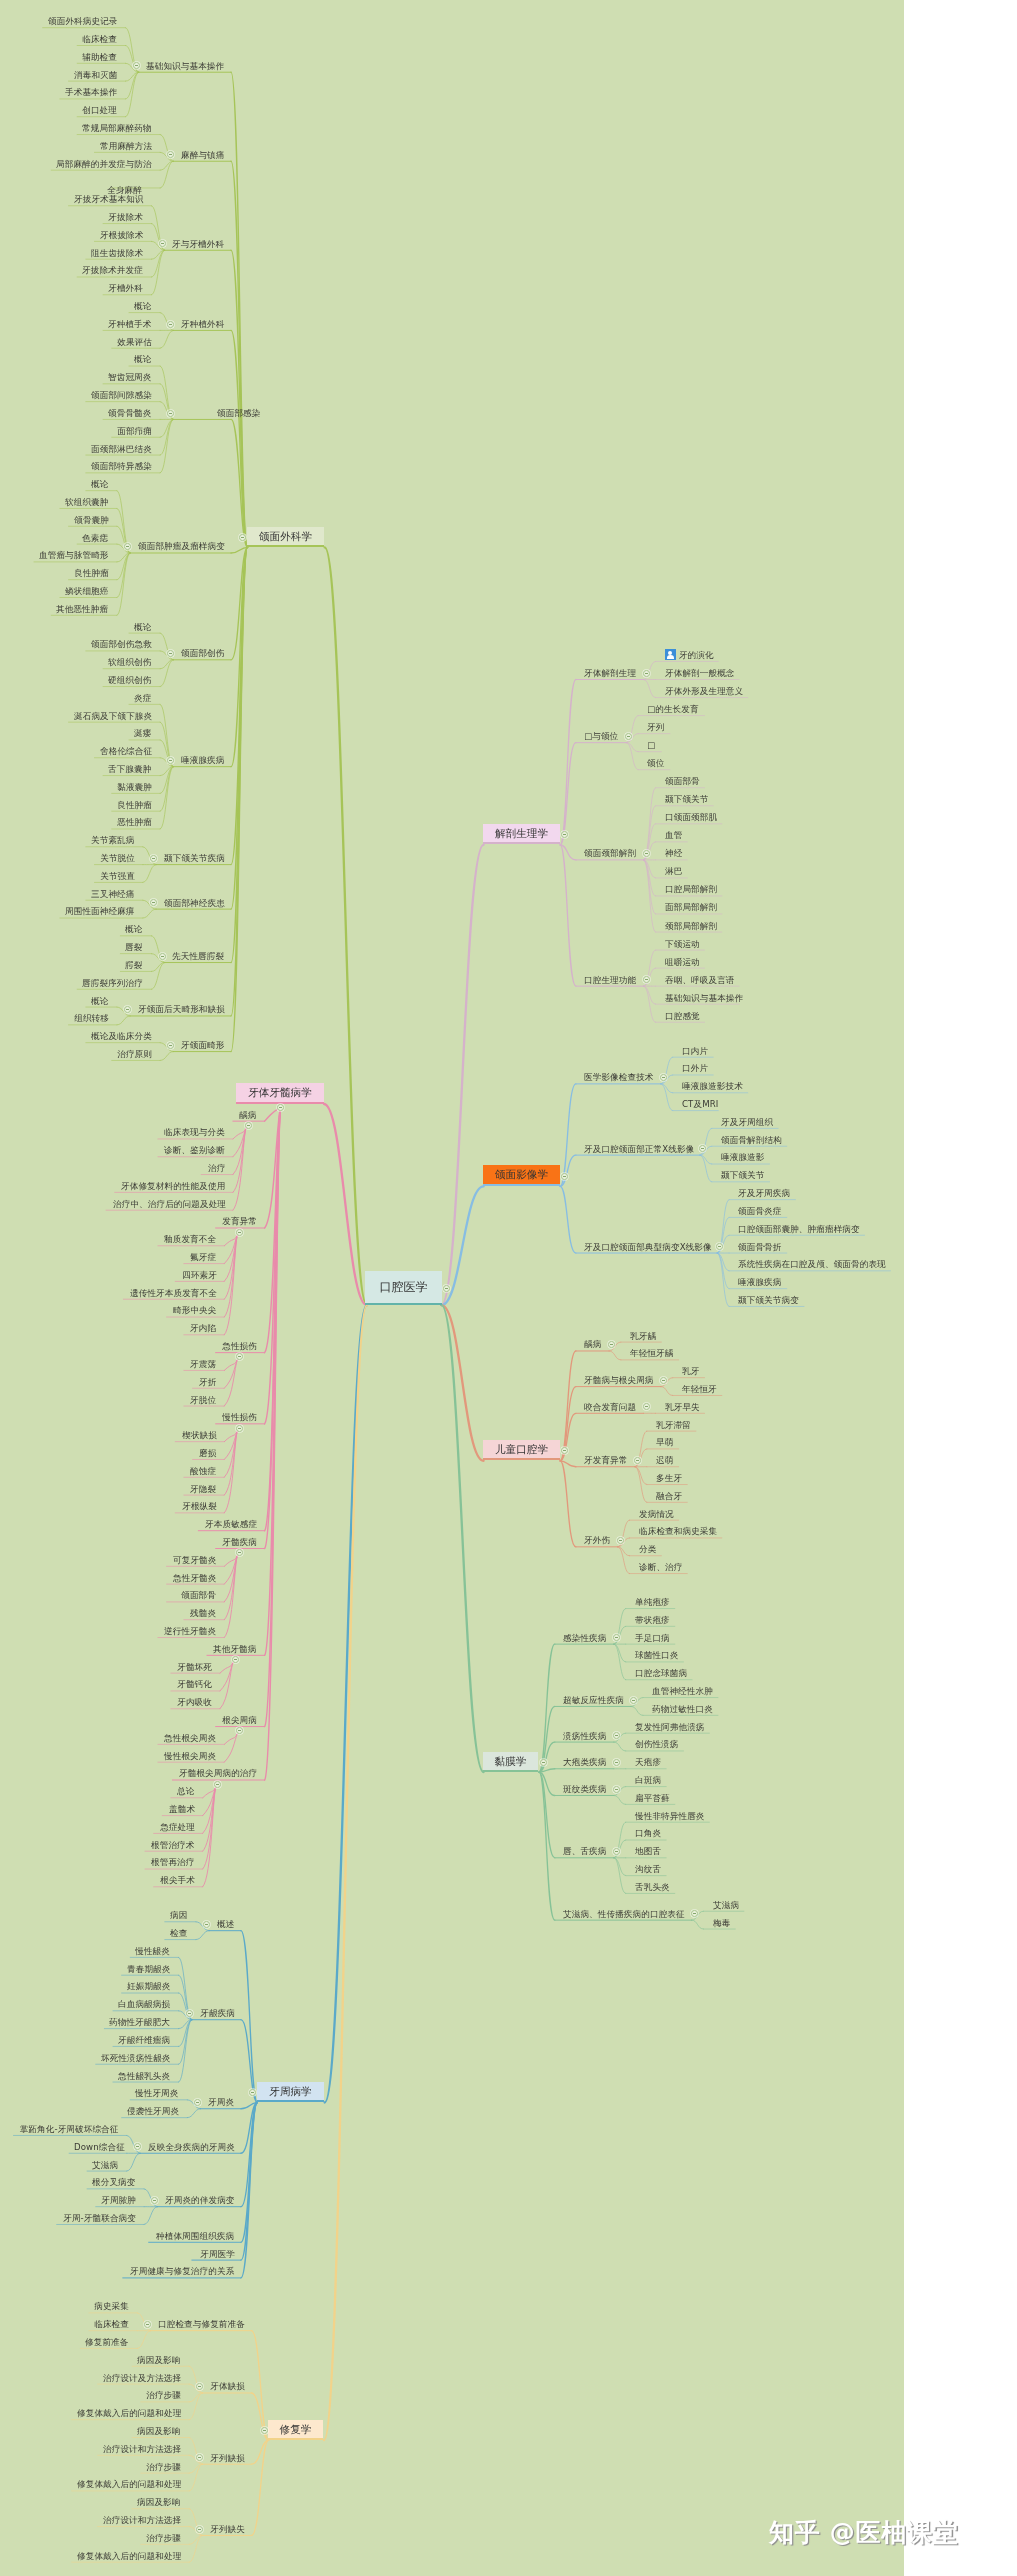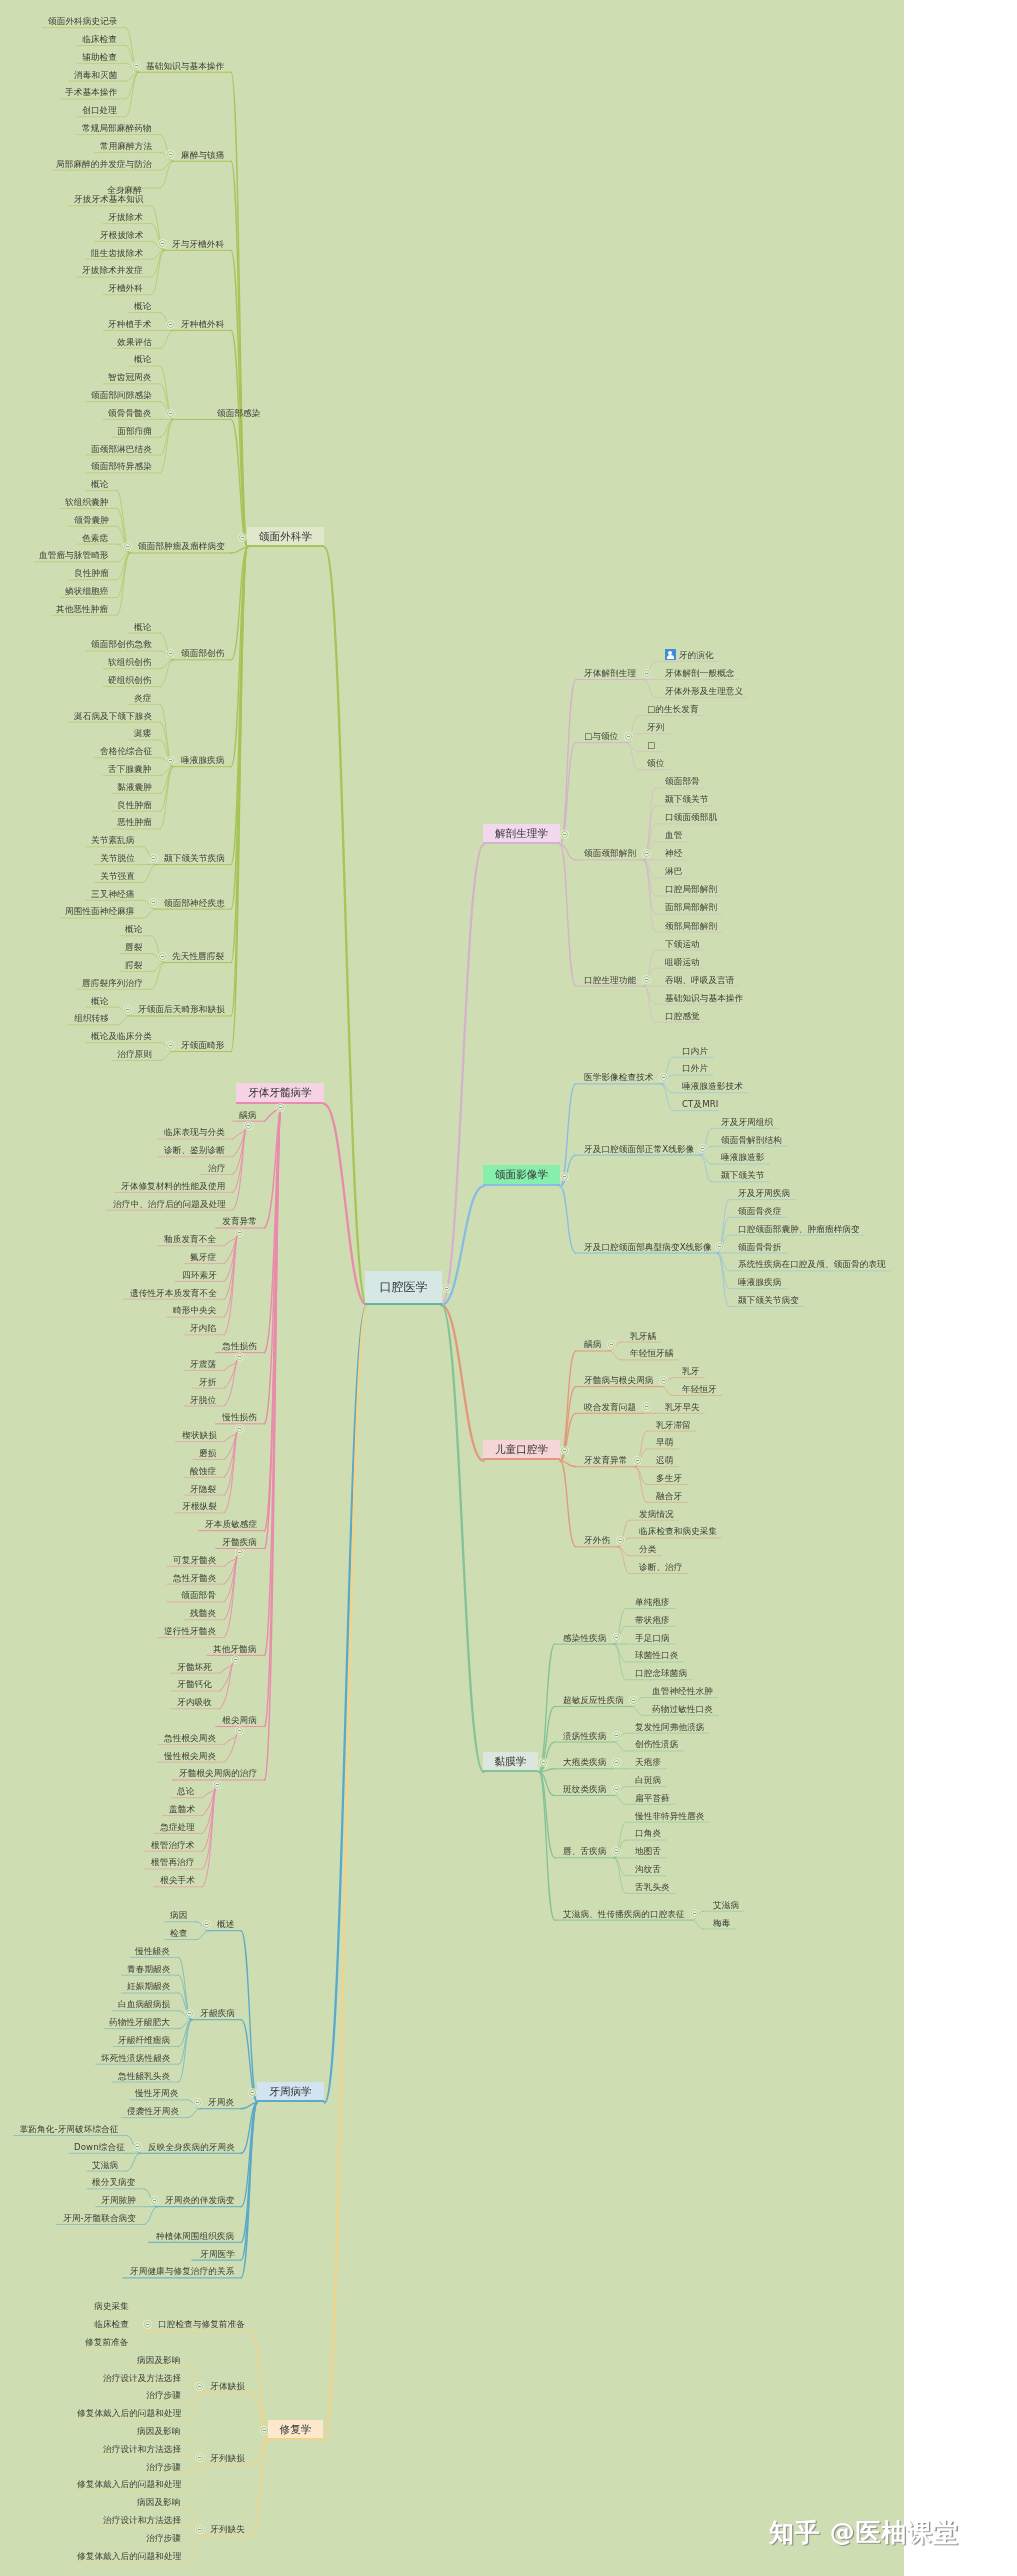--- a/index.html
+++ b/index.html
@@ -877,21 +877,21 @@
       <div class="toggle" style="left: 716px; top: 1243px;">
         <span class="minus"></span>
       </div>
       <div class="node" style="left: 738px; top: 1187px; width: 52px; text-align: left;"><span>牙及牙周疾病</span></div>
       <div class="node" style="left: 738px; top: 1205px; width: 43px; text-align: left;"><span>颌面骨炎症</span></div>
       <div class="node" style="left: 738px; top: 1223px; width: 121px; text-align: left;"><span>口腔颌面部囊肿、肿瘤瘤样病变</span></div>
       <div class="node" style="left: 738px; top: 1241px; width: 43px; text-align: left;"><span>颌面骨骨折</span></div>
       <div class="node" style="left: 738px; top: 1258px; width: 147px; text-align: left;"><span>系统性疾病在口腔及颅、颌面骨的表现</span></div>
       <div class="node" style="left: 738px; top: 1276px; width: 43px; text-align: left;"><span>唾液腺疾病</span></div>
       <div class="node" style="left: 738px; top: 1294px; width: 60px; text-align: left;"><span>颞下颌关节病变</span></div>
-      <div class="topic" style="left: 483px; top: 1165px; width: 77px; height: 21px; line-height: 19px; background: #86efac; border-bottom-color: rgb(135, 189, 227);"><span>颌面影像学</span></div>
+      <div class="topic" style="left: 483px; top: 1165px; width: 77px; height: 21px; line-height: 19px; background: #f97316; border-bottom-color: rgb(135, 189, 227);"><span>颌面影像学</span></div>
       <div class="toggle" style="left: 561px; top: 1173px;">
         <span class="minus"></span>
       </div>
       <div class="node" style="left: 584px; top: 1338px; width: 17.3px; text-align: left;"><span>龋病</span></div>
       <div class="toggle" style="left: 608px; top: 1341px;">
         <span class="minus"></span>
       </div>
       <div class="node" style="left: 630px; top: 1330px; width: 26px; text-align: left;"><span>乳牙龋</span></div>
       <div class="node" style="left: 630px; top: 1347px; width: 43px; text-align: left;"><span>年轻恒牙龋</span></div>
       <div class="node" style="left: 584px; top: 1374px; width: 69px; text-align: left;"><span>牙髓病与根尖周病</span></div>

